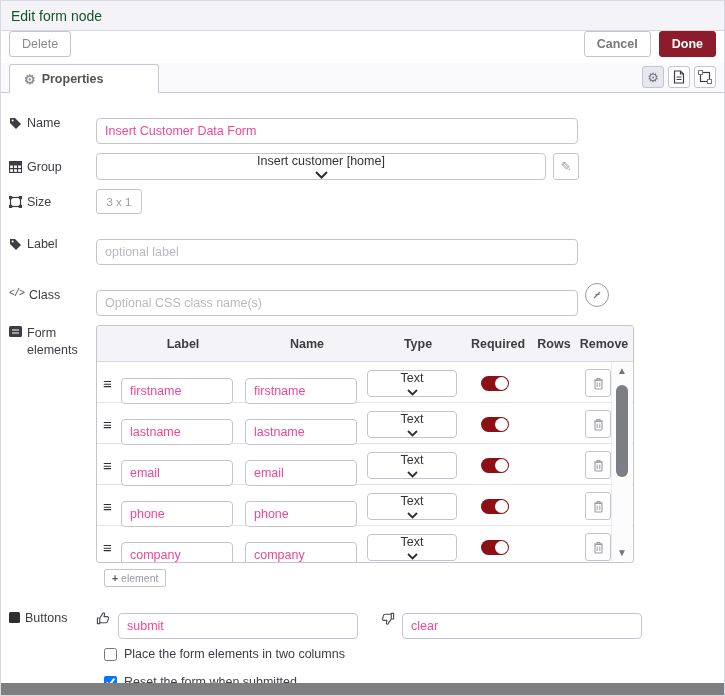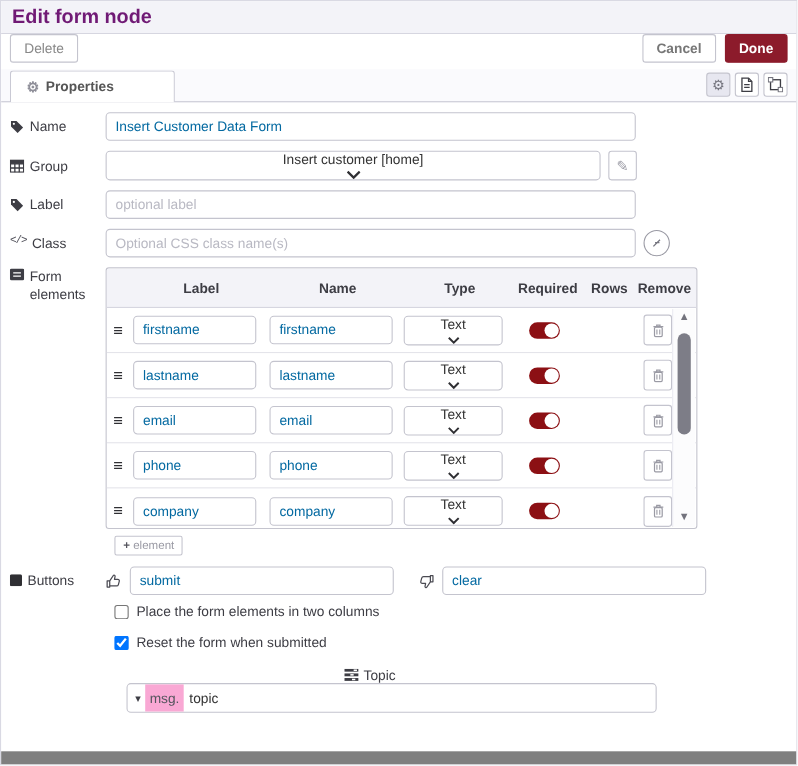--- a/index.html
+++ b/index.html
@@ -2,21 +2,21 @@
 <html><head>
 <meta charset="utf-8">
 <style>
   * { margin:0; padding:0; box-sizing:border-box; }
   html,body { background:#fff; }
   body { font-family:"Liberation Sans", sans-serif; color:#333; }
   .dialog { position:relative; width:725px; height:696px; border:1px solid #d9d9e3; background:#fff; overflow:hidden; }
 
   
   .titlebar { height:30px; background:#f3f3f8; border-bottom:1px solid #d6d6e0; display:flex; align-items:center; padding:0 10px; }
-  .titlebar .title { font-size:18px; font-weight:bold; color:#701a75; }
+  .titlebar .title { font-size:14px; font-weight:normal; color:#14532d; }
 
   
   .toolbar { height:32px; display:flex; align-items:flex-start; padding:0 8px; background:#fff; }
   .btn { font-family:"Liberation Sans",sans-serif; font-size:12.5px; border:1px solid #c4c4ce; border-radius:3px; background:#fff; color:#888; padding:5px 12px; cursor:pointer; }
   .btn-delete { margin-right:auto; }
   .btn-cancel { margin-right:8px; color:#777;font-weight:bold; }
   .btn-done { background:#8c1b2b; border-color:#8c1b2b; color:#fff; font-weight:bold; }
 
   
   .tabbar { height:30px; background:#fafafd; border-bottom:1px solid #c9c9d4; display:flex; align-items:flex-end; padding:0 8px 0 8px; position:relative; }
@@ -25,21 +25,21 @@
   .tab-tools { margin-left:auto; display:flex; gap:4px; align-items:center; padding-bottom:4px; }
   .icon-btn { width:22px; height:22px; border:1px solid #c4c4ce; border-radius:3px; background:#fff; display:flex; align-items:center; justify-content:center; color:#75757f; font-size:13px; cursor:pointer; }
   .icon-btn.active { background:#e7e7f0; }
 
   
   .body { padding:9px 21px 0 8px; }
   .form-row { display:flex; align-items:center; margin-bottom:9px; }
   .row-label { width:87px; display:flex; align-items:flex-start; gap:5px; font-size:12.5px; color:#3d3d44; flex:none; }
   .row-label svg { flex:none; margin-top:1px; }
   .code-glyph { font-family:"Liberation Mono",monospace; font-size:10px; color:#55555e; letter-spacing:-1px; }
-  input[type=text] { font-family:"Liberation Sans",sans-serif; font-size:12.5px; color:#0369a1; border:1px solid #c4c4ce; border-radius:4px; height:26px; padding:0 8px; outline:none; }
+  input[type=text] { font-family:"Liberation Sans",sans-serif; font-size:12.5px; color:#ec4899; border:1px solid #c4c4ce; border-radius:4px; height:26px; padding:0 8px; outline:none;margin-top:16px; }
   input[type=text]::placeholder { color:#b9b9c3; }
   .w-main { width:482px; }
 
   .fake-select { border:1px solid #c4c4ce; border-radius:4px; height:27px; display:flex; align-items:center; padding:0 8px; font-size:12.5px; color:#333; background:#fff; cursor:pointer;flex-direction:column; }
   .fake-select .sel-text { flex:1; }
   .group-select { width:450px; }
   .edit-pencil { width:26px; height:27px; margin-left:7px; border:1px solid #c4c4ce; border-radius:3px; background:#fff; color:#9a9aa4; font-size:13px; display:flex; align-items:center; justify-content:center; cursor:pointer; }
   .size-btn { width:46px; height:25px; border:1px solid #c4c4ce; border-radius:3px; background:#fff; color:#9a9aa4; font-size:11.5px; cursor:pointer; }
   .class-circle { width:24px; height:24px; margin-left:7px; border:1px solid #9a9aa4; border-radius:50%; background:#fff; color:#75757f; display:flex; align-items:center; justify-content:center; cursor:pointer; }
 
@@ -157,20 +157,33 @@
         <span class="sel-text">Insert customer [home]</span>
         <svg width="13" height="8" viewBox="0 0 13 8">
             <path d="M1 1l5.5 5.5L12 1" stroke="#2f2f33" stroke-width="2" fill="none"></path>
           </svg>
       </div>
       <button class="edit-pencil">
         <span>✎</span>
       </button>
     </div>
 
+    <div class="form-row">
+      <div class="row-label">
+        <svg width="13" height="12" viewBox="0 0 13 12">
+            <rect class="st" x="1.5" y="1.5" width="10" height="9"></rect>
+            <rect x="0" y="0" width="3.2" height="3.2" fill="#3d3d44"></rect>
+            <rect x="9.8" y="0" width="3.2" height="3.2" fill="#3d3d44"></rect>
+            <rect x="0" y="8.8" width="3.2" height="3.2" fill="#3d3d44"></rect>
+            <rect x="9.8" y="8.8" width="3.2" height="3.2" fill="#3d3d44"></rect>
+          </svg>
+        <span>Size</span>
+      </div>
+      <button class="size-btn">3 x 1</button>
+    </div>
 
     <div class="form-row">
       <div class="row-label">
         <svg width="13" height="13" viewBox="0 0 13 13">
             <path d="M1 6V1h5l6 6-5 5z" fill="#3d3d44"></path>
             <circle cx="3.6" cy="3.6" r="1" fill="#fff"></circle>
           </svg>
         <span>Label</span>
       </div>
       <input type="text" class="w-main" placeholder="optional label" style="">

